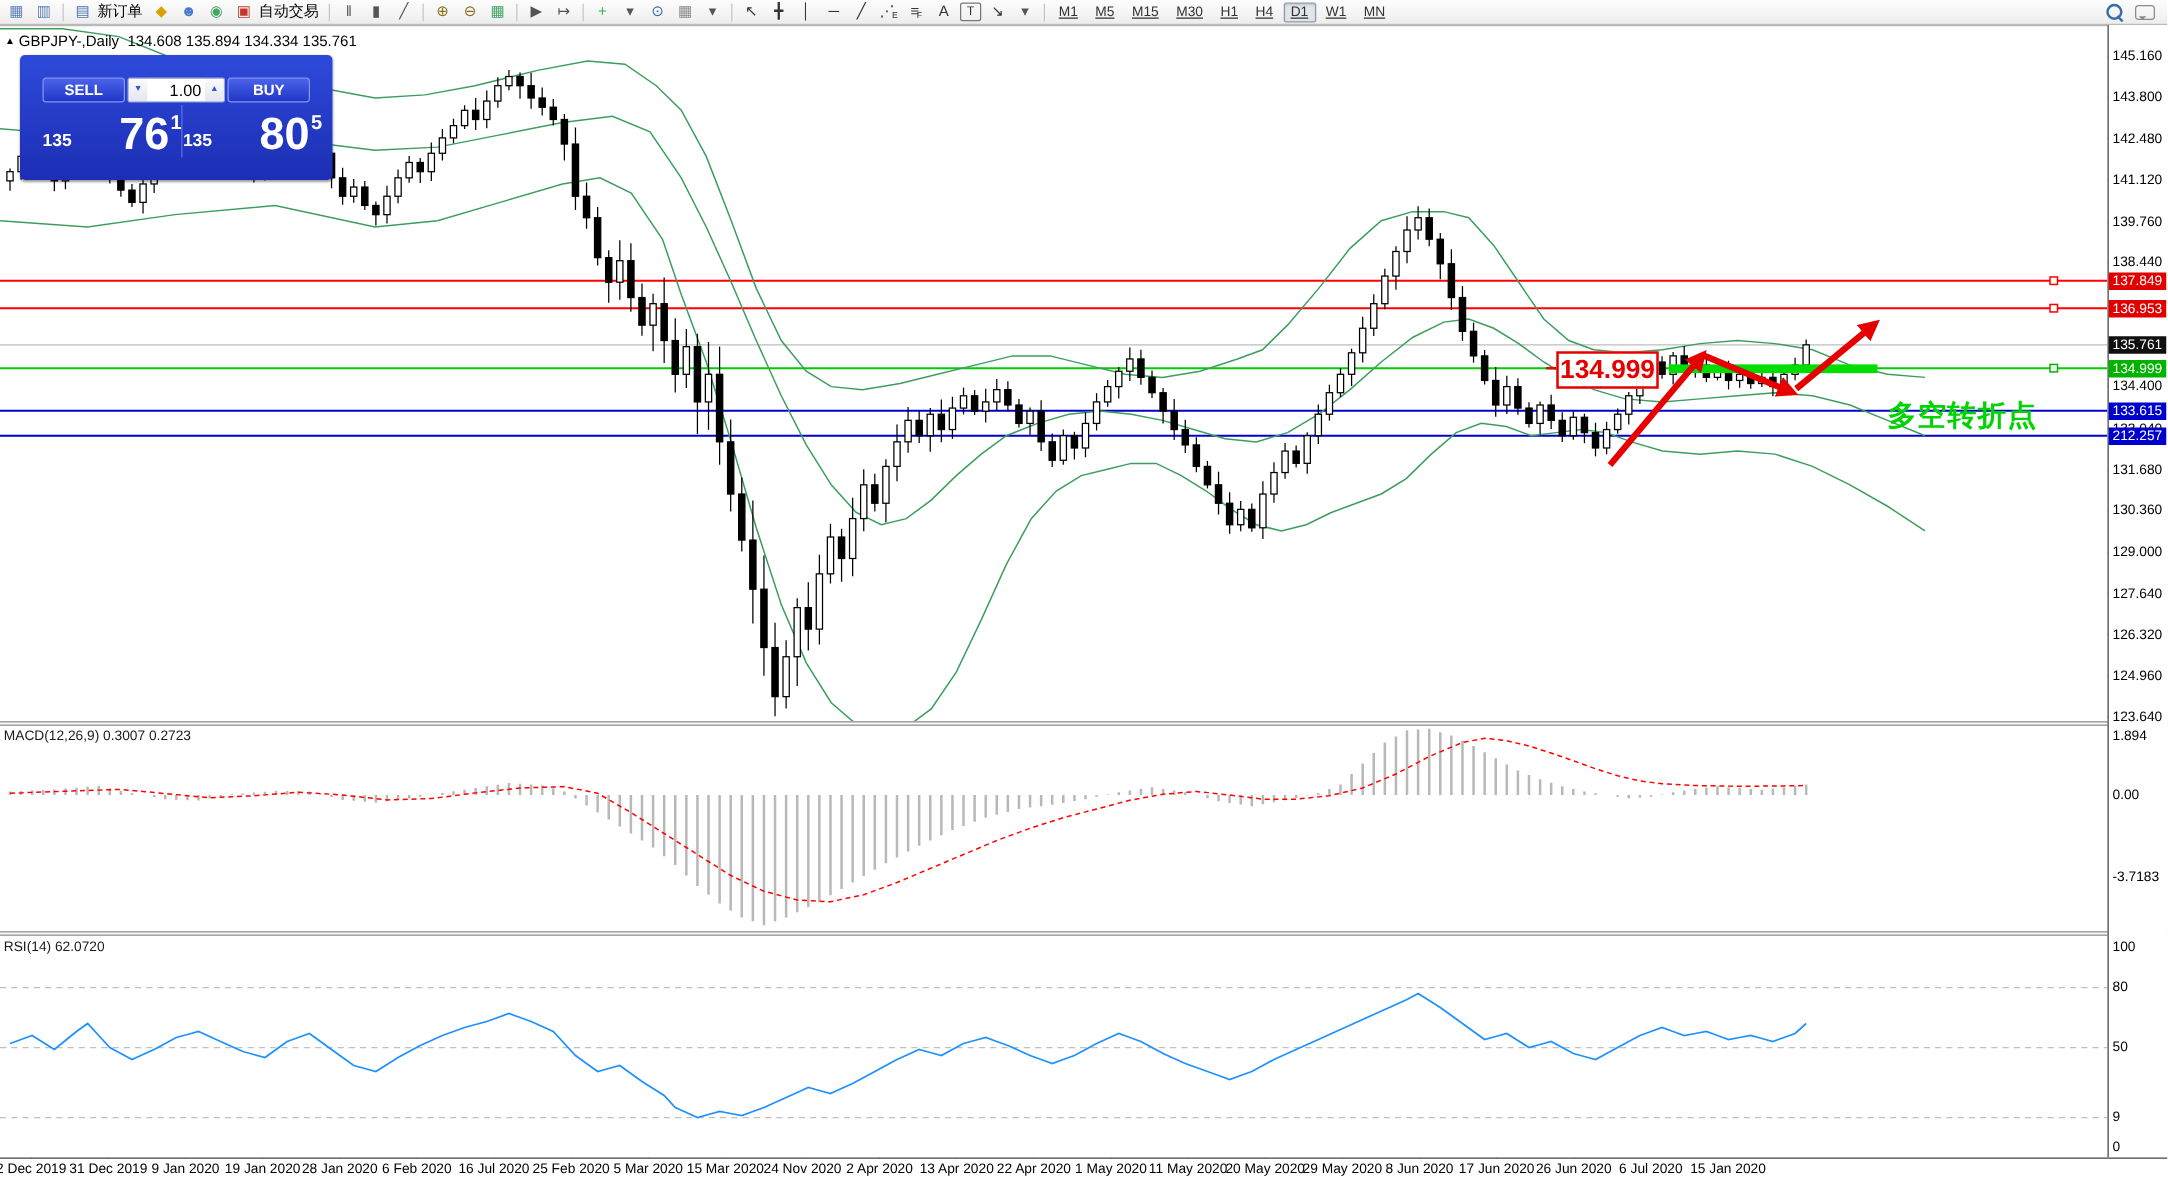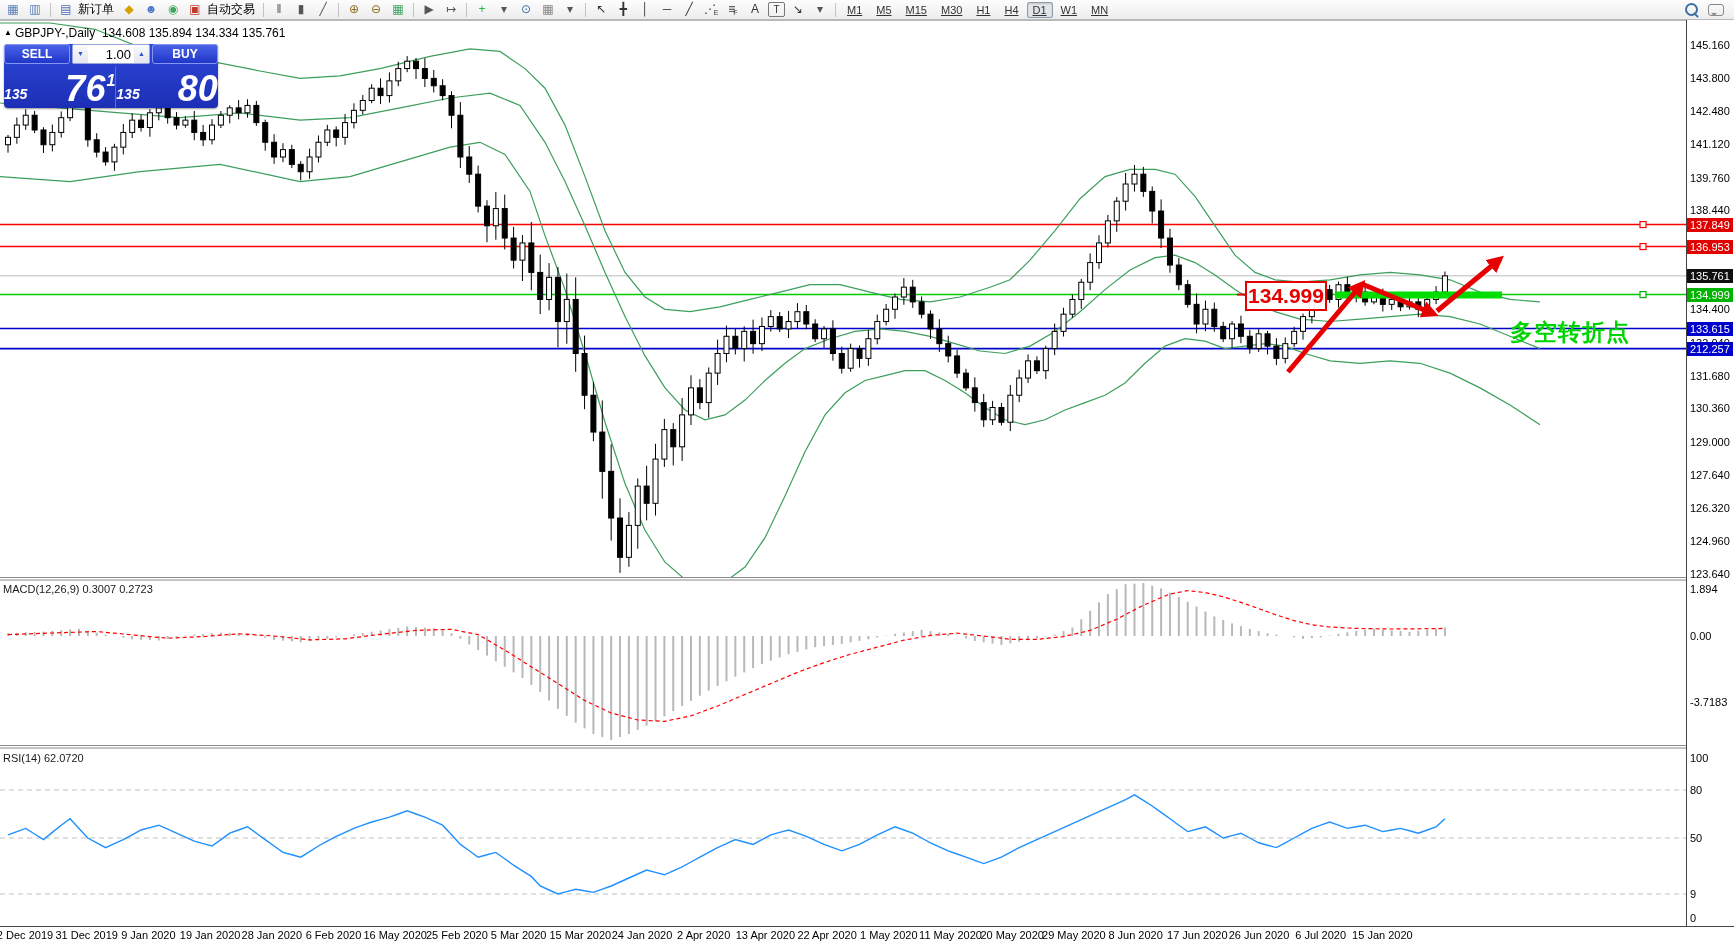--- a/index.html
+++ b/index.html
@@ -26,30 +26,30 @@
   #labels{position:absolute;inset:0;z-index:3;pointer-events:none;}
   .axis-strip{position:absolute;left:1686px;top:20px;width:48px;height:906px;background:#fff;border-left:1px solid #444;z-index:2;}
   .date-strip{position:absolute;left:0;top:926px;width:1734px;height:16px;background:#fff;border-top:1px solid #444;z-index:2;}
   .tick{position:absolute;left:1690px;height:14px;line-height:14px;font-size:11px;white-space:nowrap;}
   .tag{position:absolute;left:1687px;width:46px;height:14px;line-height:14px;font-size:11px;color:#fff;padding-left:3px;box-sizing:border-box;white-space:nowrap;}
   .date{position:absolute;top:929px;width:84px;text-align:center;font-size:11px;white-space:nowrap;}
   .paneLabel{position:absolute;font-size:11px;color:#1a1a1a;white-space:nowrap;}
   .symTitle{position:absolute;left:15px;top:26px;font-size:12px;z-index:4;white-space:nowrap;}
   .symMark{position:absolute;left:4px;top:28px;font-size:8px;z-index:4;}
   
-  .panel{position:absolute;left:4px;top:44px;width:214px;height:64px;z-index:4;border-radius:4px;
-         background:linear-gradient(#2e49da,#1c2eb4);box-shadow:0 1px 2px rgba(0,0,0,.4);padding:0;box-sizing:content-box;}
+  .panel{position:absolute;left:16px;top:44px;width:214px;height:64px;z-index:4;border-radius:4px;
+         background:linear-gradient(#2e49da,#1c2eb4);box-shadow:0 1px 2px rgba(0,0,0,.4);padding:18px;box-sizing:content-box;}
   .prow{display:flex;height:20px;gap:2px;}
   .pbtn{flex:0 0 64px;background:linear-gradient(#4a63e8,#2036c8);border:1px solid #8495f2;border-radius:3px;
         color:#fff;font-size:12px;font-weight:bold;text-align:center;line-height:18px;}
   .spin{flex:1;display:flex;background:#fff;border:1px solid #9aa4da;border-radius:2px;overflow:hidden;}
   .spinbtn{width:15px;background:linear-gradient(#fbfbfb,#e3e6f2);color:#3355cc;font-size:7px;text-align:center;line-height:18px;}
   .spin input{flex:1;border:0;outline:0;text-align:right;font-size:13px;padding-right:3px;width:30px;font-family:"Liberation Sans",sans-serif;}
   .bigrow{display:flex;height:42px;margin-top:2px;}
-  .bighalf{flex:1;display:flex;align-items:flex-end;justify-content:center;color:#fff;padding-bottom:2px;font-style:italic;}
+  .bighalf{flex:1;display:flex;align-items:flex-end;justify-content:center;color:#fff;padding-bottom:2px;}
   .bighalf.l{border-right:1px solid #5b6ee0;}
   .bsm{font-size:14px;font-weight:bold;margin:0 2px 4px 0;}
   .bbig{font-size:36px;font-weight:bold;line-height:34px;margin-left:36px;}
   .bsup{font-size:16px;font-weight:bold;margin:0 0 16px 1px;}
   
   .priceBox{position:absolute;border:2px solid #e60000;color:#e60000;font-weight:bold;font-size:21px;
             display:flex;align-items:center;justify-content:center;background:rgba(255,255,255,.92);z-index:4;}
   .cnText{position:absolute;color:#00d400;font-weight:bold;font-size:23px;letter-spacing:1px;z-index:4;white-space:nowrap;}
 </style>
 </head>
@@ -1079,25 +1079,25 @@
     <div class="tick" style="top:783px">80</div>
     <div class="tick" style="top:831px">50</div>
     <div class="tick" style="top:887px">9</div>
     <div class="tick" style="top:911px">0</div>
     <div class="date" style="left:-17px">2 Dec 2019</div>
     <div class="date" style="left:44.7px">31 Dec 2019</div>
     <div class="date" style="left:106.4px">9 Jan 2020</div>
     <div class="date" style="left:168.10000000000002px">19 Jan 2020</div>
     <div class="date" style="left:229.8px">28 Jan 2020</div>
     <div class="date" style="left:291.5px">6 Feb 2020</div>
-    <div class="date" style="left:353.20000000000005px">16 May 2020</div>
+    <div class="date" style="left:353.20000000000005px">16 Jul 2020</div>
     <div class="date" style="left:414.90000000000003px">25 Feb 2020</div>
     <div class="date" style="left:476.6px">5 Mar 2020</div>
     <div class="date" style="left:538.3000000000001px">15 Mar 2020</div>
-    <div class="date" style="left:600px">24 Jan 2020</div>
+    <div class="date" style="left:600px">24 Nov 2020</div>
     <div class="date" style="left:661.7px">2 Apr 2020</div>
     <div class="date" style="left:723.4000000000001px">13 Apr 2020</div>
     <div class="date" style="left:785.1px">22 Apr 2020</div>
     <div class="date" style="left:846.8000000000001px">1 May 2020</div>
     <div class="date" style="left:908.5px">11 May 2020</div>
     <div class="date" style="left:970.2px">20 May 2020</div>
     <div class="date" style="left:1031.9px">29 May 2020</div>
     <div class="date" style="left:1093.6000000000001px">8 Jun 2020</div>
     <div class="date" style="left:1155.3px">17 Jun 2020</div>
     <div class="date" style="left:1217px">26 Jun 2020</div>

